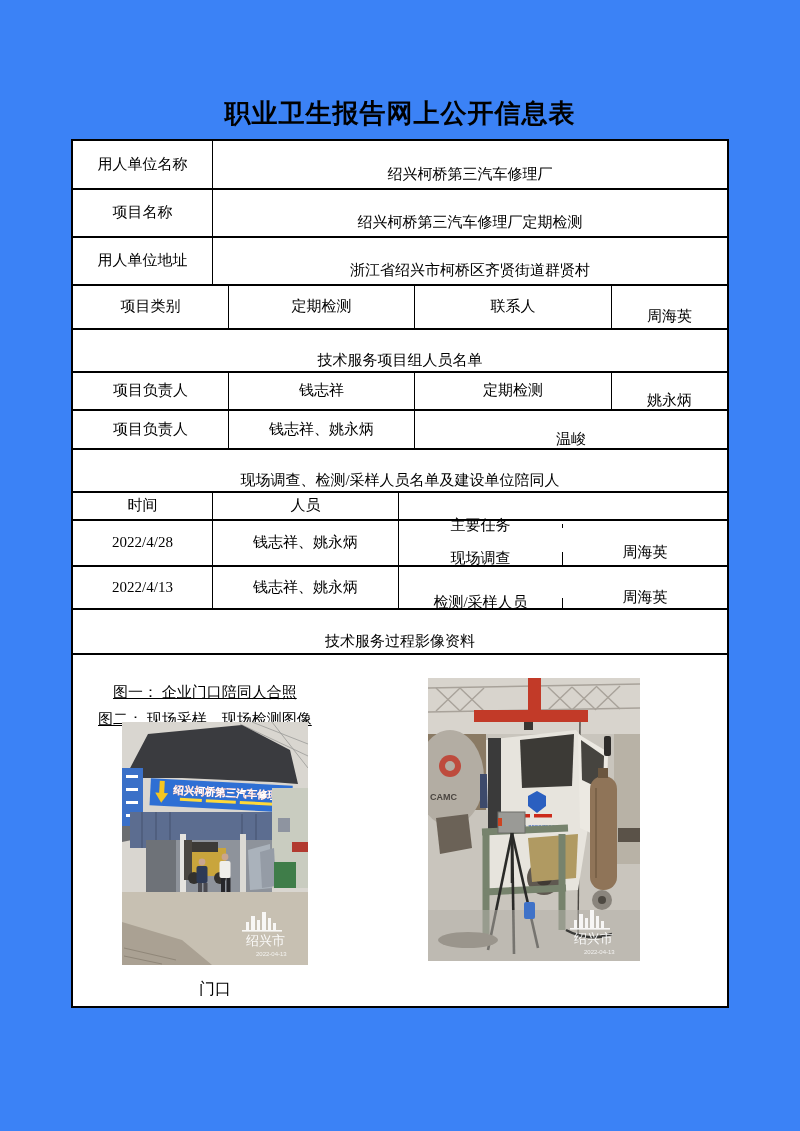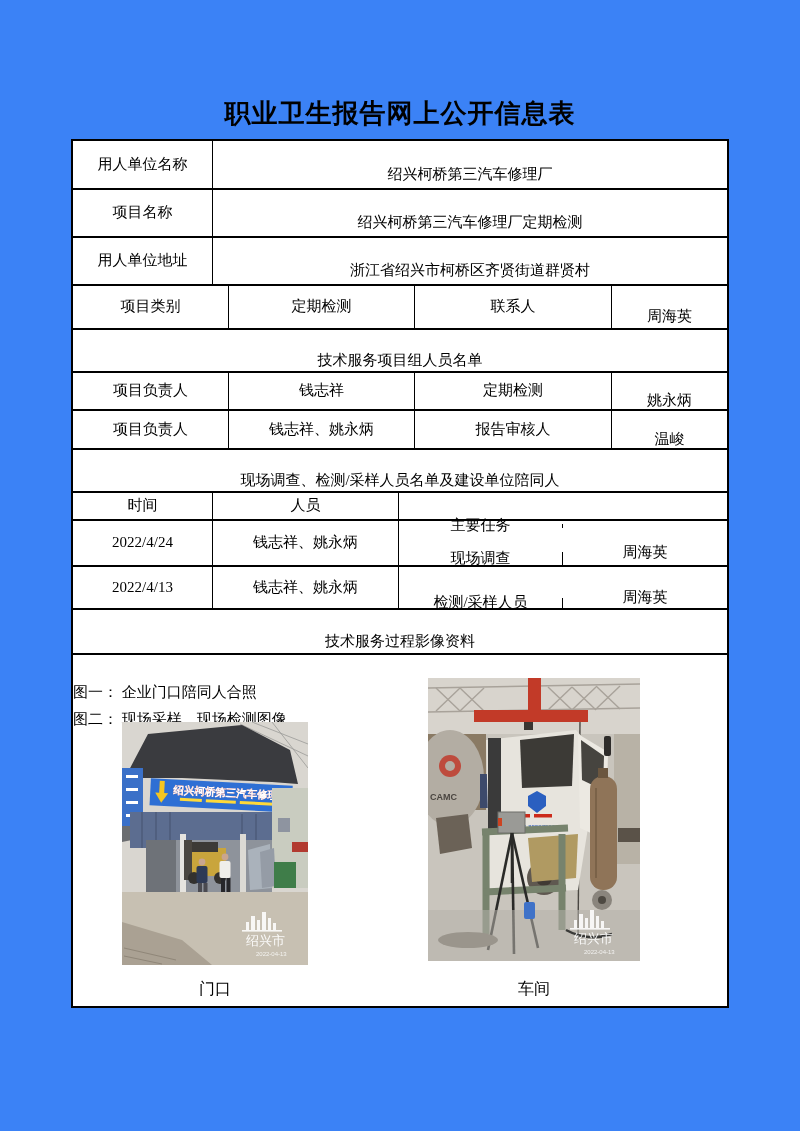--- a/index.html
+++ b/index.html
@@ -24,21 +24,21 @@
   }
   .td.end{border-right:none;margin-top:20px;}
   .h49{height:49px}.h48{height:48px}.h44{height:44px}.h43{height:43px}
   .h38{height:38px}.h39{height:39px}.h28{height:28px}.h46{height:46px}.h45{height:45px}
   .kv .c1{width:140px;}
   .kv .c2{flex:1;}
   .cols-a .c1{width:156px;} .cols-a .c2{width:186px;} .cols-a .c3{width:197px;} .cols-a .c4{flex:1;}
   .cols-b .c1{width:140px;} .cols-b .c2{width:186px;} .cols-b .c3{width:164px;margin-top:31px;} .cols-b .c4{flex:1;}
   .span-row .c1{flex:1;}
   .photos-cell{position:relative;height:331px;}
-  .fig-captions{position:absolute;left:0;top:4px;font-size:15px;line-height:27px;text-align:left;}
+  .fig-captions{position:absolute;left:25px;top:4px;font-size:15px;line-height:27px;text-align:center;text-decoration:underline;}
   .photo{position:absolute;display:block;}
   .photo-entrance{left:49px;top:47px;}
   .photo-workshop{left:355px;top:3px;}
   .photo-label{position:absolute;top:304px;font-size:16px;text-align:center;}
   .label-left{left:49px;width:186px;}
   .label-right{left:355px;width:212px;}
   .wm-city{font-size:13px;fill:#ffffff;opacity:.92;font-family:"Liberation Serif","DejaVu Serif",serif;}
   .wm-date{font-size:6px;fill:#ffffff;opacity:.8;font-family:"Liberation Sans","DejaVu Sans",sans-serif;}
 </style>
 </head>
@@ -79,36 +79,35 @@
     <div class="tr cols-a h38">
       <div class="td c1">项目负责人</div>
       <div class="td c2">钱志祥</div>
       <div class="td c3">定期检测</div>
       <div class="td c4 end">姚永炳</div>
     </div>
 
     <div class="tr cols-a h39">
       <div class="td c1">项目负责人</div>
       <div class="td c2">钱志祥、姚永炳</div>
-      <div class="td c3">报告审核人</div>
       <div class="td c4 end">温峻</div>
     </div>
 
     <div class="tr span-row h43">
       <div class="td c1 end">现场调查、检测/采样人员名单及建设单位陪同人</div>
     </div>
 
     <div class="tr cols-b h28">
       <div class="td c1">时间</div>
       <div class="td c2">人员</div>
       <div class="td c3">主要任务</div>
     </div>
 
     <div class="tr cols-b h46">
-      <div class="td c1">2022/4/24</div>
+      <div class="td c1">2022/4/28</div>
       <div class="td c2">钱志祥、姚永炳</div>
       <div class="td c3">现场调查</div>
       <div class="td c4 end">周海英</div>
     </div>
 
     <div class="tr cols-b h43">
       <div class="td c1">2022/4/13</div>
       <div class="td c2">钱志祥、姚永炳</div>
       <div class="td c3">检测/采样人员</div>
       <div class="td c4 end">周海英</div>
@@ -323,19 +322,18 @@
               <rect x="168" y="238" width="3" height="13"></rect>
                 <rect x="173" y="243" width="3" height="8"></rect>
               <rect x="142" y="250" width="40" height="1.6"></rect>
             </g>
             <text x="146" y="265" class="wm-city">绍兴市</text>
             <text x="156" y="276" class="wm-date">2022-04-13</text>
           </g>
         </svg>
 
         <div class="photo-label label-left">门口</div>
-        <div class="photo-label label-right">车间</div>
 
       </div>
     </div>
 
   </div>
 </div>
 
 </body></html>

